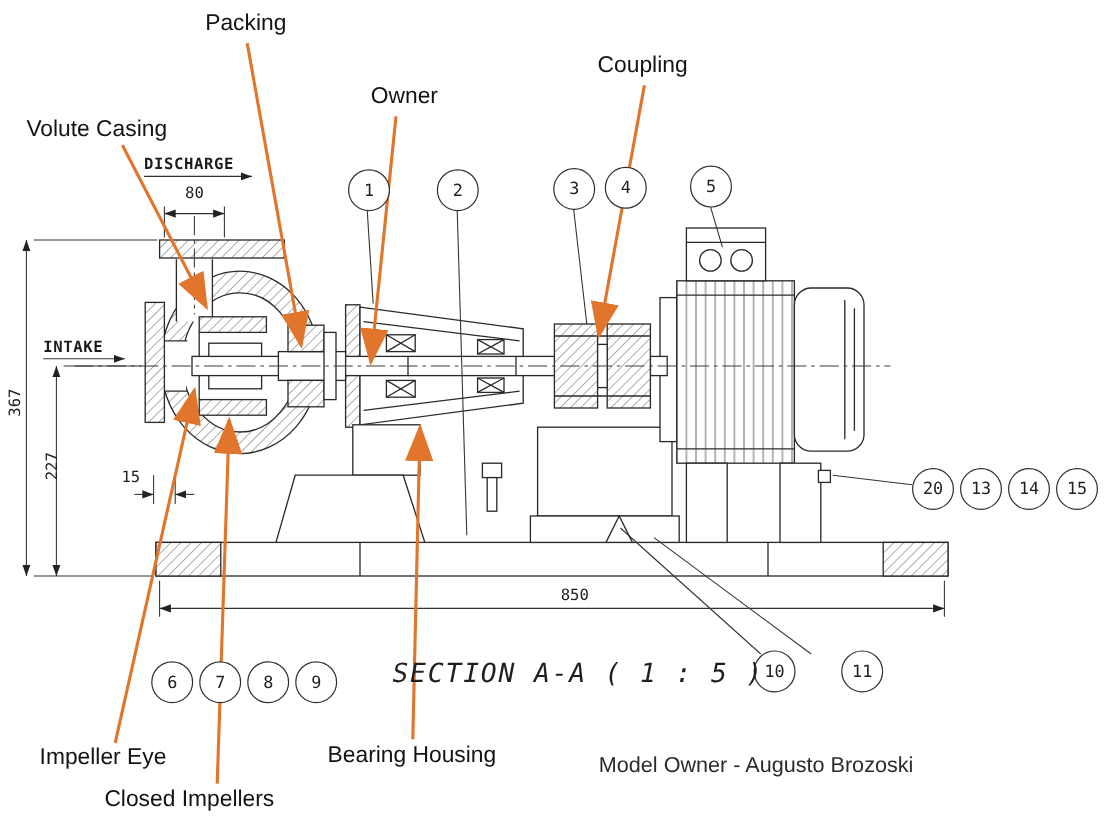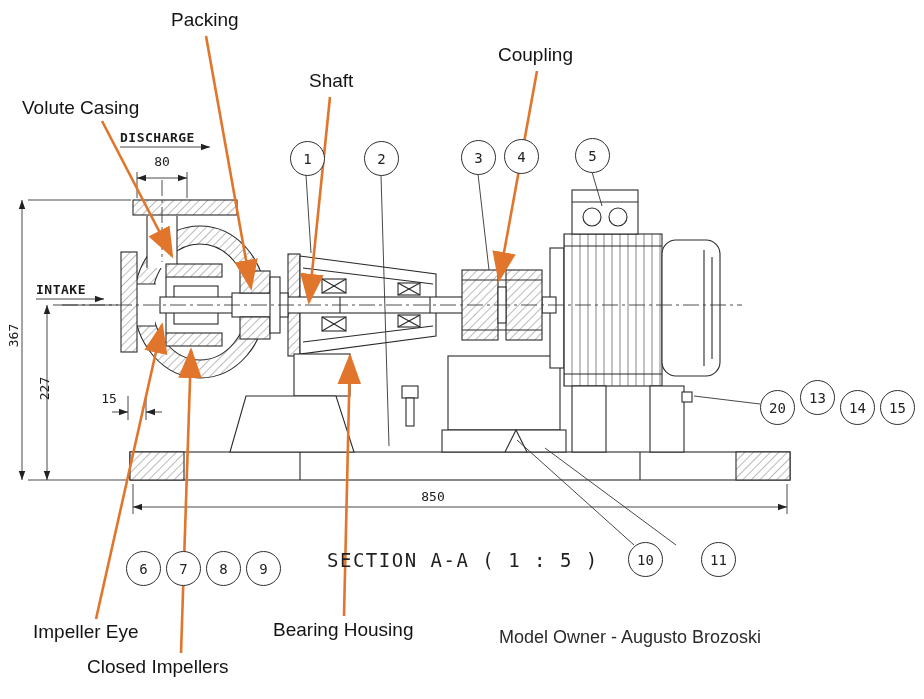--- a/index.html
+++ b/index.html
@@ -11,21 +11,21 @@
   .ln  {stroke:#2a2a2a;stroke-width:1.1;fill:none;}
   .thin{stroke:#333333;stroke-width:0.9;fill:none;}
   .cl  {stroke:#3a3a3a;stroke-width:0.9;fill:none;stroke-dasharray:16 4 3 4;}
   .ora {stroke:#E0752B;stroke-width:2.6;fill:none;}
   .callout{position:absolute;z-index:3;font-size:19px;color:#141414;white-space:nowrap;}
   .cad{position:absolute;z-index:3;font-family:"DejaVu Sans Mono",monospace;color:#1c1c1c;white-space:nowrap;}
   .anno{font-size:13px;font-weight:bold;letter-spacing:0.5px;}
   .dim{font-size:13px;text-align:center;}
   .dimv{transform:rotate(-90deg);width:40px;}
   #dim-850{width:44px;background:#ffffff;}
-  #section-title{font-size:19px;letter-spacing:1.5px;color:#1f1f1f;}
+  #section-title{font-size:22px;letter-spacing:1.5px;color:#1f1f1f;font-style:italic;}
   #credit{position:absolute;z-index:3;font-size:18px;color:#2b2b2b;white-space:nowrap;margin-top:36px;}
   .balloon{position:absolute;z-index:2;width:33px;height:33px;border:1.4px solid #2f2f2f;border-radius:50%;
            background:#ffffff;display:flex;align-items:center;justify-content:center;
            font-family:"DejaVu Sans Mono",monospace;font-size:14px;color:#222222;}
 </style>
 </head>
 <body>
 
 <div id="canvas">
 
@@ -193,50 +193,50 @@
       <line class="ora" x1="330" y1="97" x2="309" y2="302" marker-end="url(#oraA)"></line>
       <line class="ora" x1="537" y1="71" x2="499" y2="280" marker-end="url(#oraA)"></line>
       <line class="ora" x1="96" y1="619" x2="162" y2="325" marker-end="url(#oraA)"></line>
       <line class="ora" x1="181" y1="653" x2="191" y2="350" marker-end="url(#oraA)"></line>
       <line class="ora" x1="344" y1="616" x2="350" y2="356" marker-end="url(#oraA)"></line>
     </g>
   </svg>
 
   <div class="callout" style="left:171px;top:9px">Packing</div>
   <div class="callout" style="left:498px;top:44px">Coupling</div>
-  <div class="callout" style="left:309px;top:70px">Shaft</div>
+  <div class="callout" style="left:309px;top:70px">Owner</div>
   <div class="callout" style="left:22px;top:97px">Volute Casing</div>
   <div class="callout" style="left:33px;top:621px">Impeller Eye</div>
   <div class="callout" style="left:87px;top:656px">Closed Impellers</div>
   <div class="callout" style="left:273px;top:619px">Bearing Housing</div>
 
   <div class="cad anno" style="left:120px;top:130px">DISCHARGE</div>
   <div class="cad anno" style="left:36px;top:282px">INTAKE</div>
 
   <div class="cad dim" style="left:147px;top:154px;width:30px">80</div>
   <div class="cad dim dimv" style="left:-7px;top:328px">367</div>
   <div class="cad dim dimv" style="left:24px;top:381px">227</div>
   <div class="cad dim" style="left:96px;top:391px;width:26px">15</div>
-  <div class="cad dim" id="dim-850" style="left:411px;top:489px">850</div>
+  <div class="cad dim" id="dim-850" style="left:457px;top:489px">850</div>
 
   <div class="cad" id="section-title" style="left:327px;top:549px">SECTION A-A ( 1 : 5 )</div>
   <div id="credit" style="left: 499px; top: 591px;">Model Owner - Augusto Brozoski</div>
 
   <div class="balloon" style="left:290px;top:141px">1</div>
   <div class="balloon" style="left:364px;top:141px">2</div>
   <div class="balloon" style="left:461px;top:140px">3</div>
   <div class="balloon" style="left:504px;top:139px">4</div>
   <div class="balloon" style="left:575px;top:138px">5</div>
 
   <div class="balloon" style="left:126px;top:551px">6</div>
   <div class="balloon" style="left:166px;top:551px">7</div>
   <div class="balloon" style="left:206px;top:551px">8</div>
   <div class="balloon" style="left:246px;top:551px">9</div>
 
   <div class="balloon" style="left:628px;top:542px">10</div>
   <div class="balloon" style="left:701px;top:542px">11</div>
 
   <div class="balloon" style="left:760px;top:390px">20</div>
-  <div class="balloon" style="left:800px;top:380px">13</div>
+  <div class="balloon" style="left:800px;top:390px">13</div>
   <div class="balloon" style="left:840px;top:390px">14</div>
   <div class="balloon" style="left:880px;top:390px">15</div>
 
 </div>
 
 </body></html>

